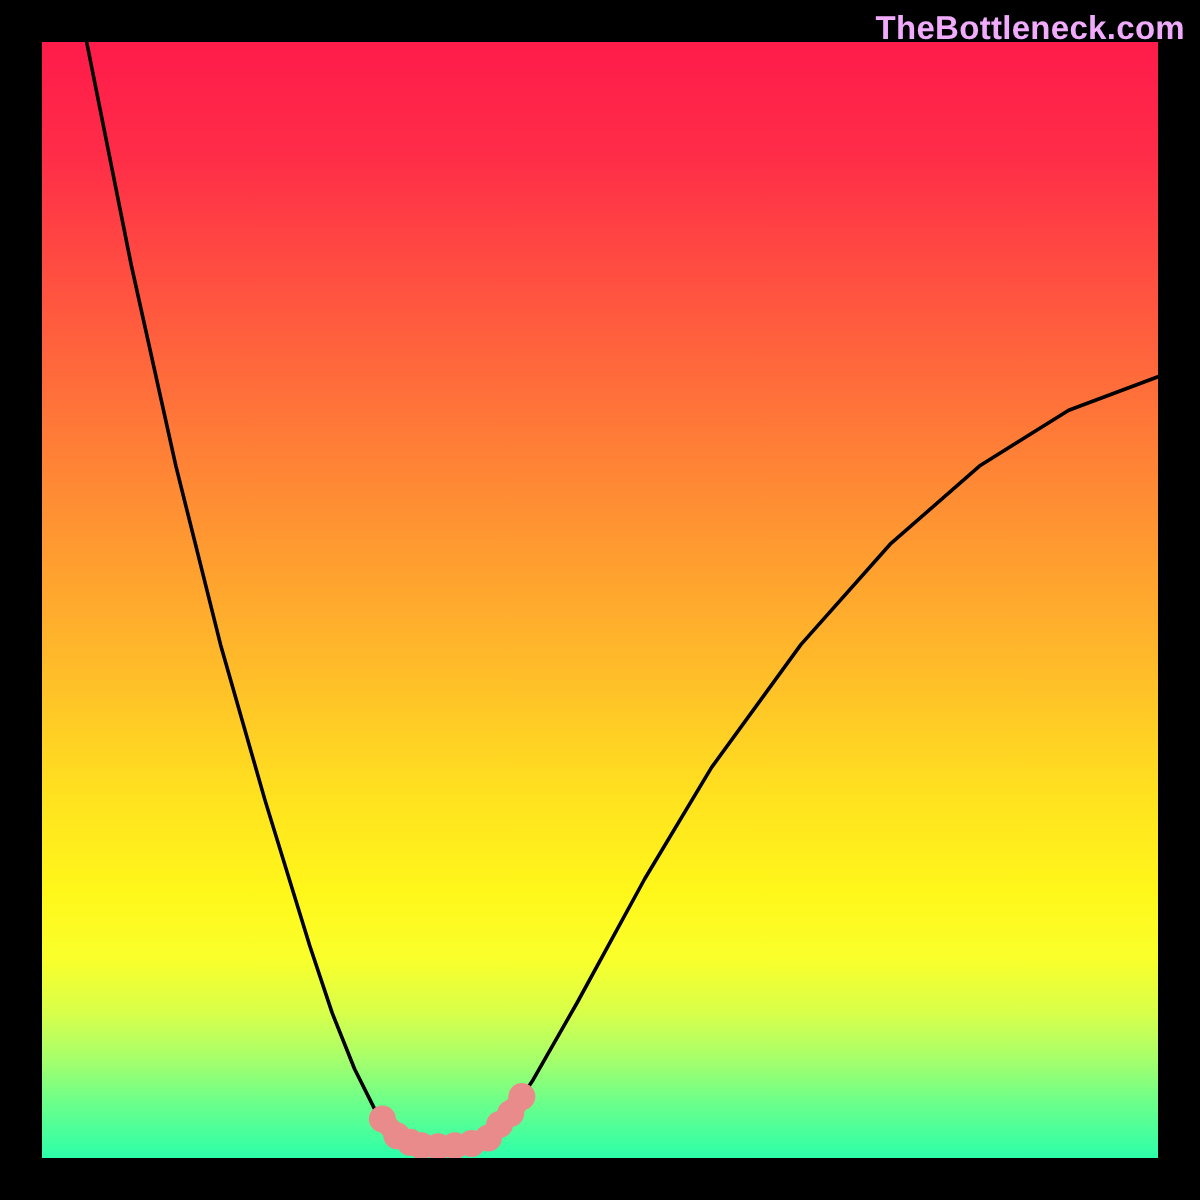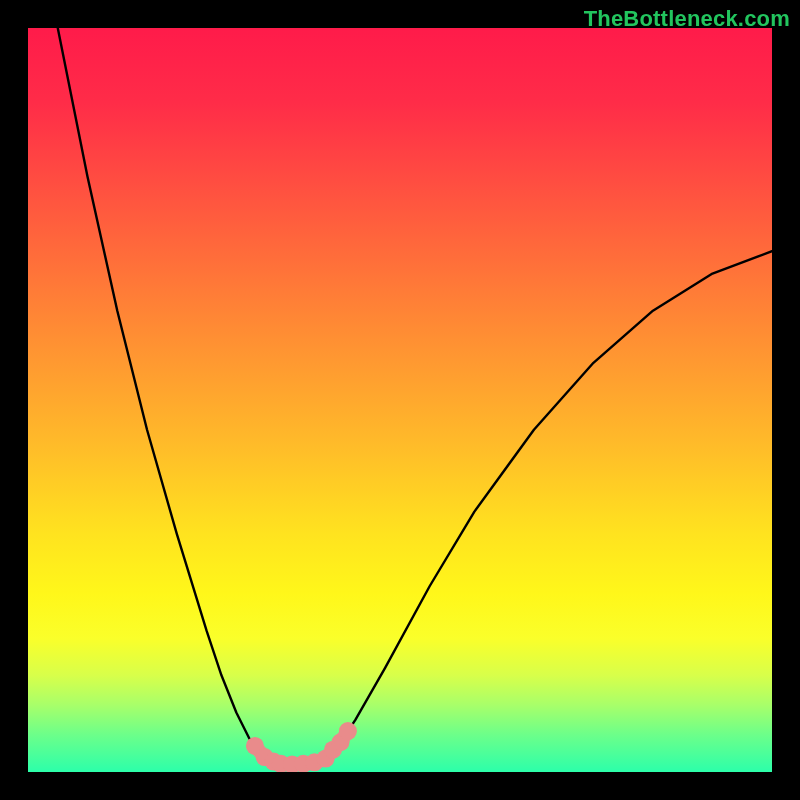--- a/index.html
+++ b/index.html
@@ -32,21 +32,21 @@
       #2cffaa 100%
     );
   }
   .watermark {
     position: absolute;
     top: 6px;
     right: 10px;
     font-family: Arial, Helvetica, sans-serif;
     font-size: 22px;
     font-weight: 600;
-    color: #22c55e;
+    color: #f0abfc;
     letter-spacing: 0.2px;
     margin-left: 43px;
   }
   svg.overlay {
     position: absolute;
     left: 0;
     top: 0;
     width: 744px;
     height: 744px;
   }

